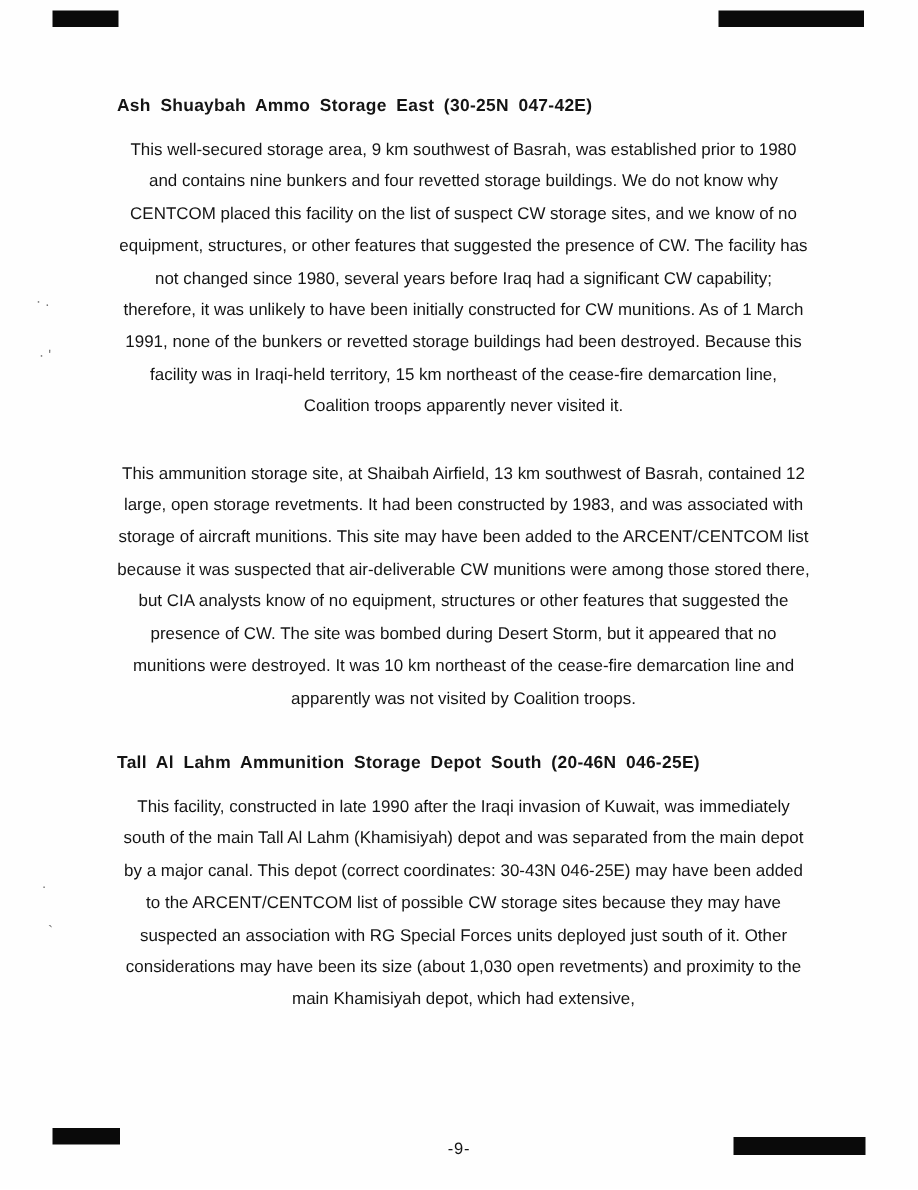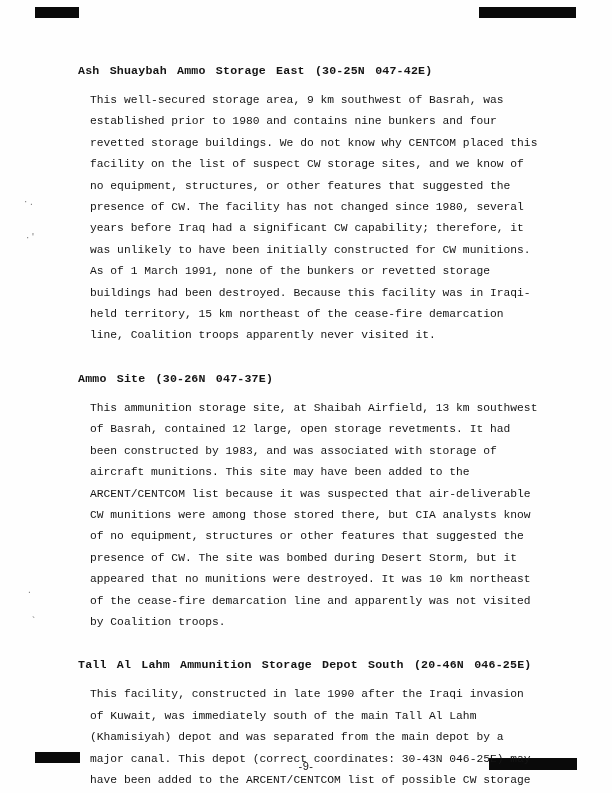--- a/index.html
+++ b/index.html
@@ -24,34 +24,34 @@
   .red-tr { left: 479px; top: 7px;   width: 97px; height: 11px; }
   .red-bl { left: 35px;  top: 752px; width: 45px; height: 11px; }
   .red-br { left: 489px; top: 758px; width: 88px; height: 12px; }
 
   .content {
     position: absolute;
     left: 78px;
     top: 62px;
     width: 462px;
   }
-  .doc-section { margin: 0; font-family: Liberation Mono, monospace; }
+  .doc-section { margin: 0; }
   .doc-section h2 {
     font-size: 11.6px;
     font-weight: bold;
     letter-spacing: 0.2px;
     word-spacing: 3px;
     margin: 0 0 10px 0;
     line-height: 18px;
   }
   .doc-section p {
     font-size: 11.3px;
     line-height: 21.4px;
-    margin: 0 0 23px 12px;
-    text-align: left;
+    margin: 0 0 23px 0;
+    text-align: center;
   }
   .page-number {
     position: absolute;
     left: 0;
     top: 760px;
     width: 100%;
     text-align: center;
     font-size: 11px;
     letter-spacing: 0.5px;
   }
@@ -82,21 +82,20 @@
   <span class="artifact a4">`</span>
 
   <main class="content">
 
     <section class="doc-section">
       <h2>Ash Shuaybah Ammo Storage East (30-25N 047-42E)</h2>
       <p>This well-secured storage area, 9 km southwest of Basrah, was established prior to 1980 and contains nine bunkers and four revetted storage buildings.  We do not know why CENTCOM placed this facility on the list of suspect CW storage sites, and we know of no equipment, structures, or other features that suggested the presence of CW.  The facility has not changed since 1980, several years before Iraq had a significant CW capability; therefore, it was unlikely to have been initially constructed for CW munitions.  As of 1 March 1991, none of the bunkers or revetted storage buildings had been destroyed.  Because this facility was in Iraqi-held territory, 15 km northeast of the cease-fire demarcation line, Coalition troops apparently never visited it.</p>
     </section>
 
     <section class="doc-section">
-      <h2>Ammo Site (30-26N 047-37E)</h2>
       <p>This ammunition storage site, at Shaibah Airfield, 13 km southwest of Basrah, contained 12 large, open storage revetments.  It had been constructed by 1983, and was associated with storage of aircraft munitions.  This site may have been added to the ARCENT/CENTCOM list because it was suspected that air-deliverable CW munitions were among those stored there, but CIA analysts know of no equipment, structures or other features that suggested the presence of CW.  The site was bombed during Desert Storm, but it appeared that no munitions were destroyed.  It was 10 km northeast of the cease-fire demarcation line and apparently was not visited by Coalition troops.</p>
     </section>
 
     <section class="doc-section">
       <h2>Tall Al Lahm Ammunition Storage Depot South (20-46N 046-25E)</h2>
       <p>This facility, constructed in late 1990 after the Iraqi invasion of Kuwait, was immediately south of the main Tall Al Lahm (Khamisiyah) depot and was separated from the main depot by a major canal.  This depot (correct coordinates: 30-43N 046-25E) may have been added to the ARCENT/CENTCOM list of possible CW storage sites because they may have suspected an association with RG Special Forces units deployed just south of it.  Other considerations may have been its size (about 1,030 open revetments) and proximity to the main Khamisiyah depot, which had extensive,</p>
     </section>
 
   </main>
 

